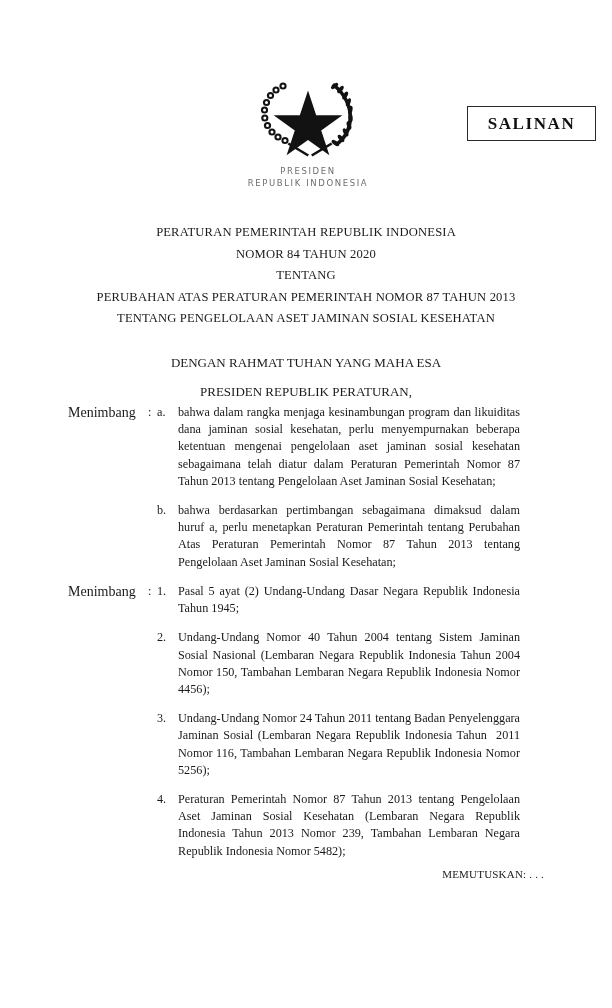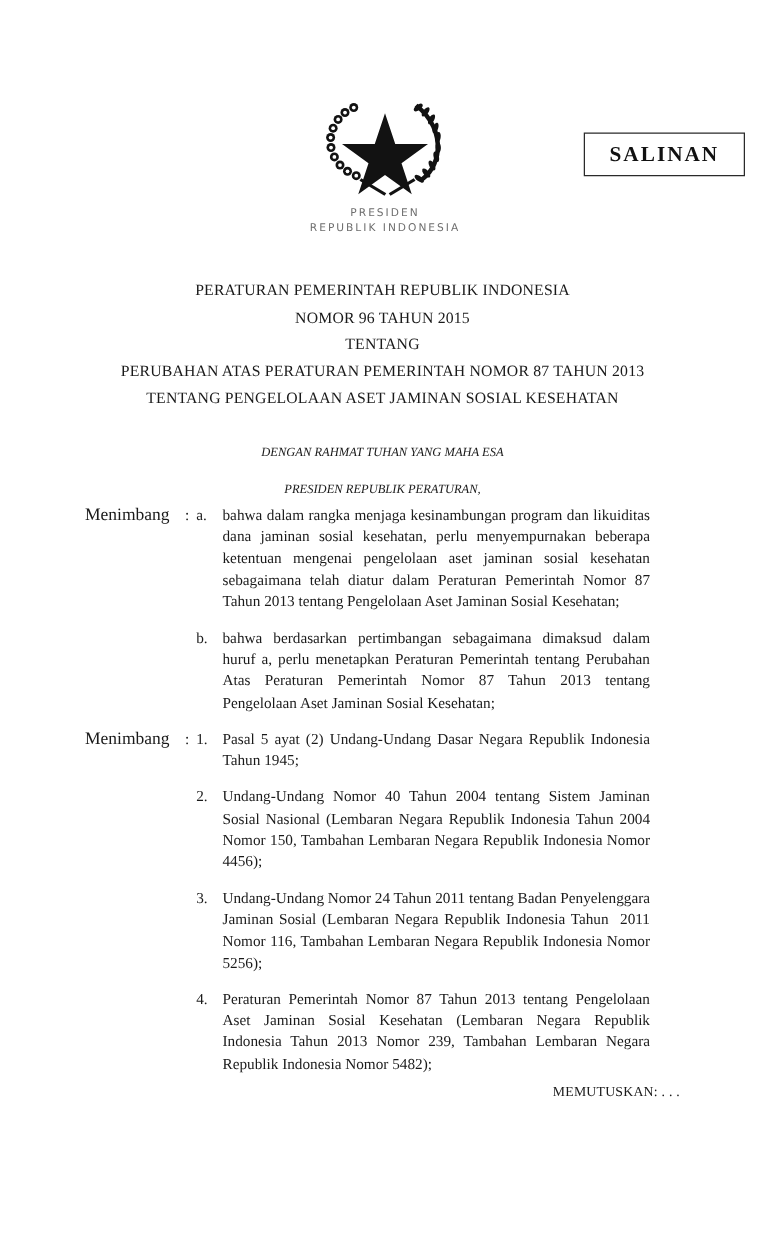--- a/index.html
+++ b/index.html
@@ -91,23 +91,22 @@
 
   
   .invocation {
     position: absolute;
     left: 56px;
     top: 348px;
     width: 500px;
     text-align: center;
   }
   .invocation .iline {
-    font-size: 10px;
+    font-size: 13px;
     line-height: 29px;
-    font-style: italic;
   }
 
   
   .section {
     position: absolute;
     left: 0;
     width: 612px;
   }
   #sec-menimbang { top: 404px; }
   #sec-mengingat { top: 583px; }
@@ -230,21 +229,21 @@
     <div class="emblem-caption">PRESIDEN
 REPUBLIK INDONESIA</div>
   </div>
 
   <div class="salinan-box">
     <span>SALINAN</span>
   </div>
 
   <div class="titleblock">
     <div class="tline">PERATURAN PEMERINTAH REPUBLIK INDONESIA</div>
-    <div class="tline">NOMOR 96 TAHUN 2015</div>
+    <div class="tline">NOMOR 84 TAHUN 2020</div>
     <div class="tline">TENTANG</div>
     <div class="tline">PERUBAHAN ATAS PERATURAN PEMERINTAH NOMOR 87 TAHUN 2013</div>
     <div class="tline">TENTANG PENGELOLAAN ASET JAMINAN SOSIAL KESEHATAN</div>
   </div>
 
   <div class="invocation">
     <div class="iline">DENGAN RAHMAT TUHAN YANG MAHA ESA</div>
     <div class="iline">PRESIDEN REPUBLIK PERATURAN,</div>
   </div>
 

